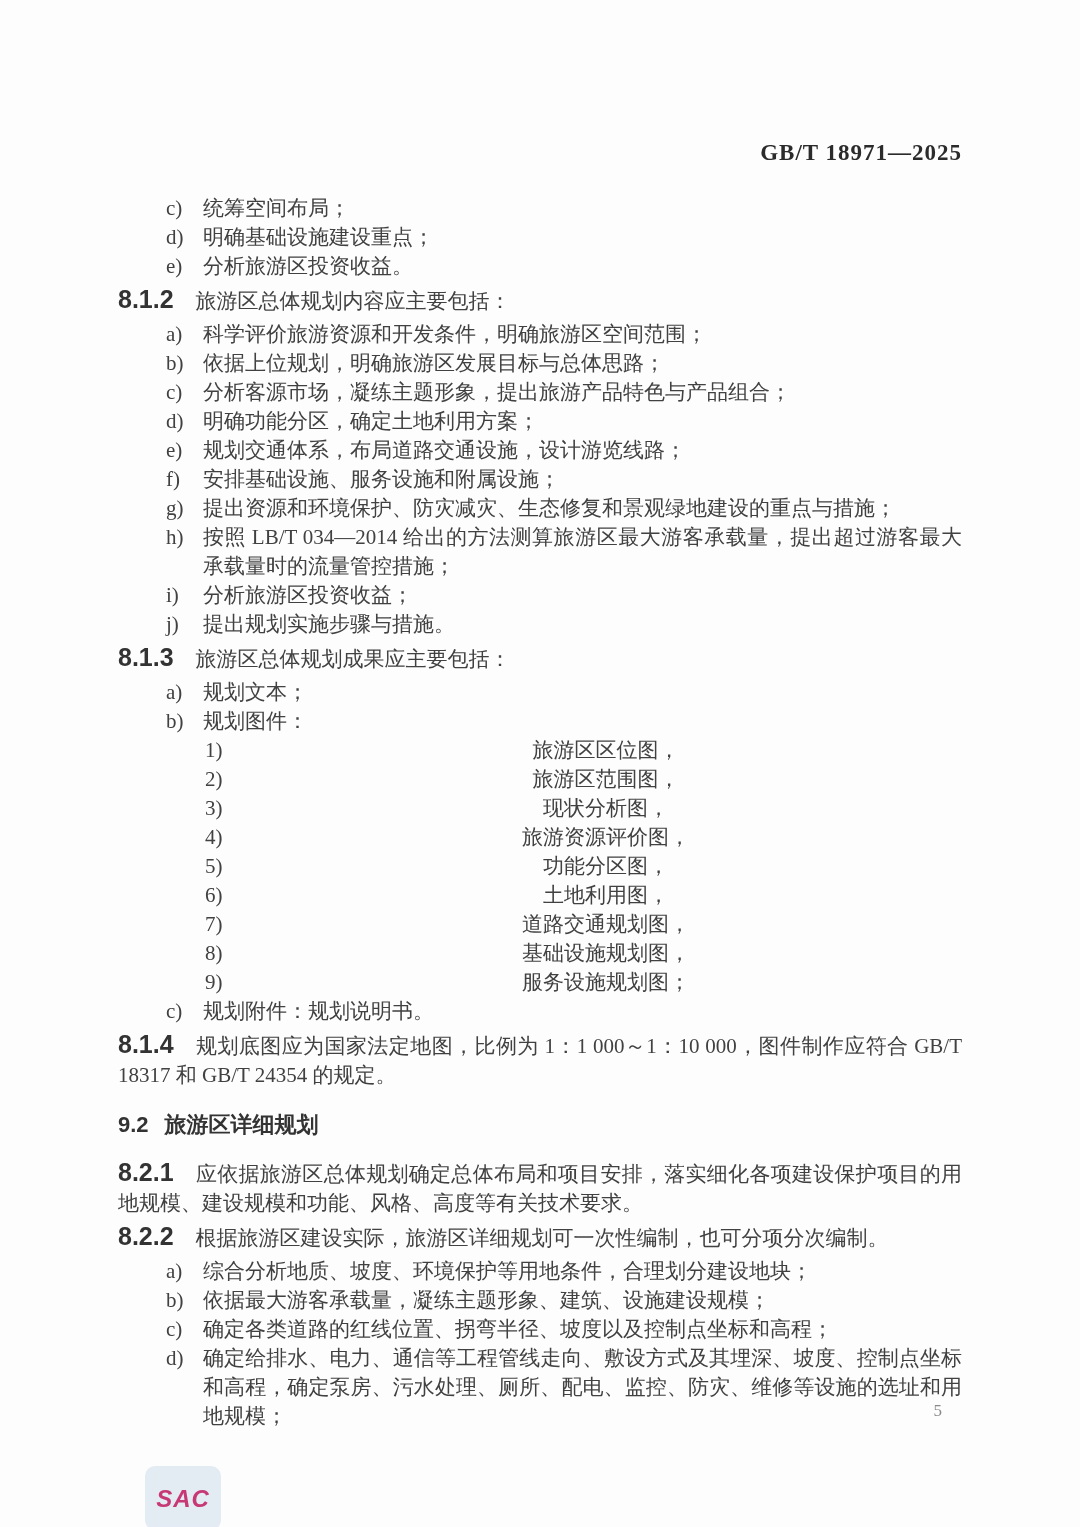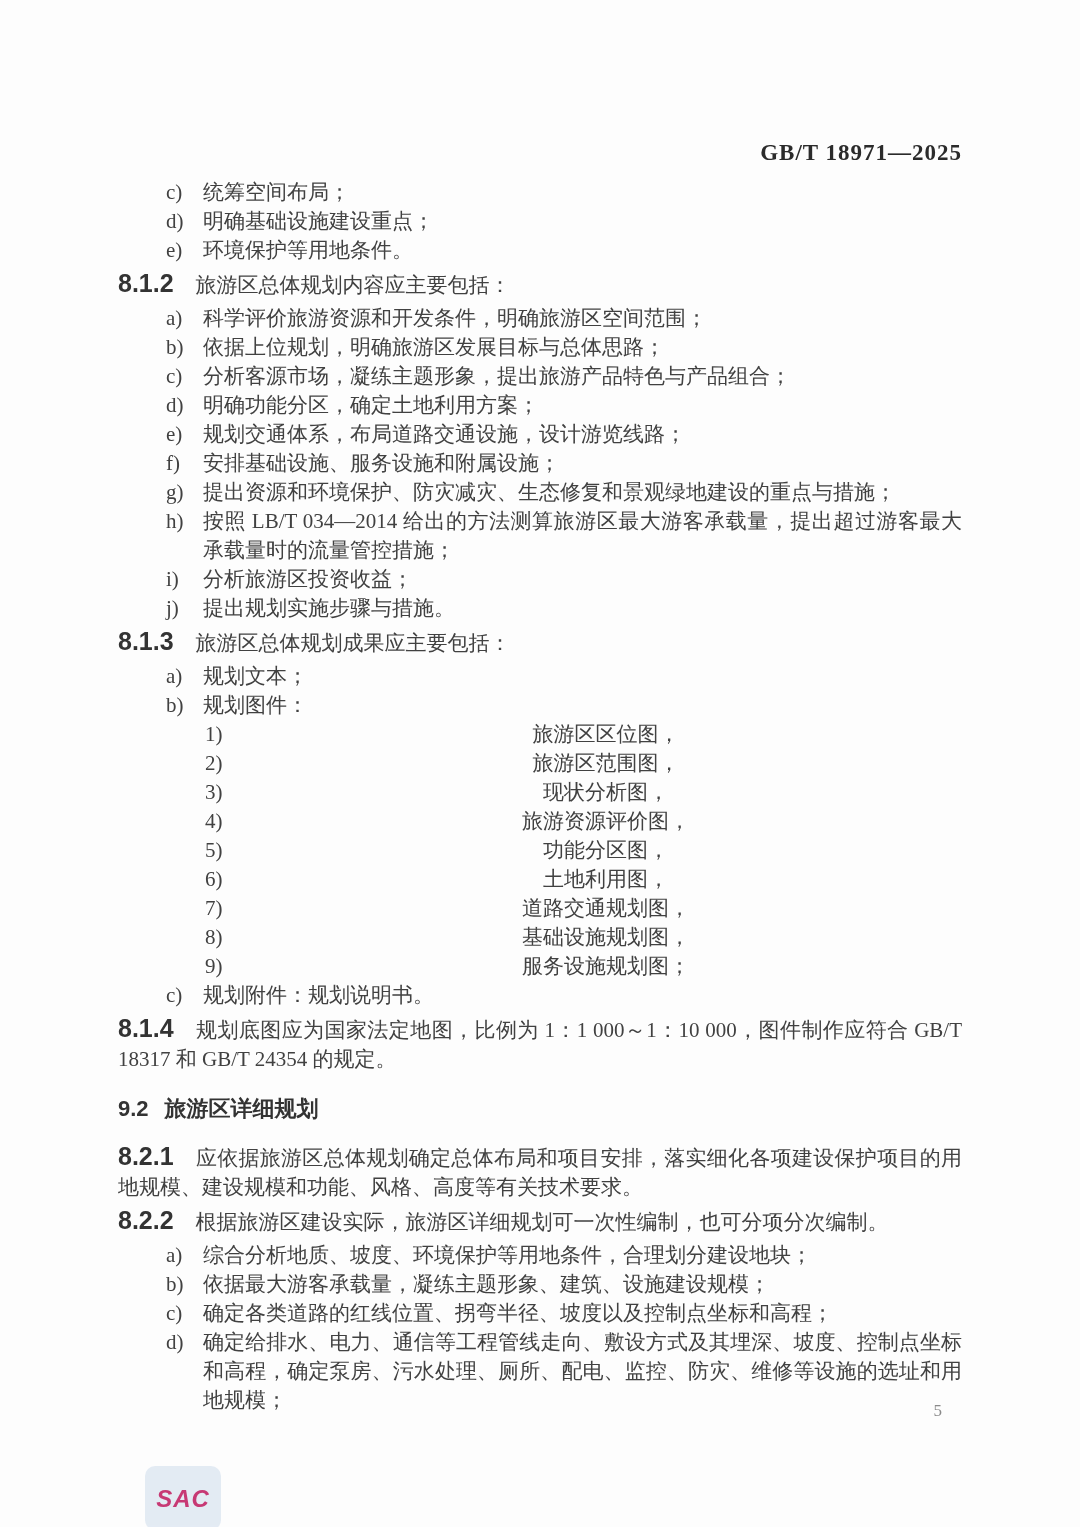--- a/index.html
+++ b/index.html
@@ -17,21 +17,21 @@
   .content { padding:140px 118px 0 118px; }
 
   .doc-number {
     text-align:right;
     font-family:"Liberation Serif", serif;
     font-weight:700;
     font-size:23px;
     line-height:26px;
     color:#2b2b2b;
     letter-spacing:1px;
-    margin-bottom:12px;
+    margin-bottom:28px;
   }
 
   
   .clause { margin:4px 0 4px 0; text-align:justify; }
   .clause .cnum {
     font-family:"Liberation Sans", sans-serif;
     font-weight:700;
     font-size:25px;
     color:#333;
     margin-right:22px;
@@ -95,21 +95,21 @@
     <div class="li-a">
       <span class="lbl">c)</span>
       <span class="txt">统筹空间布局；</span>
     </div>
     <div class="li-a">
       <span class="lbl">d)</span>
       <span class="txt">明确基础设施建设重点；</span>
     </div>
     <div class="li-a">
       <span class="lbl">e)</span>
-      <span class="txt">环境保护等用地条件。</span>
+      <span class="txt">分析旅游区投资收益。</span>
     </div>
 
     <p class="clause"><span class="cnum">8.1.2</span><span>旅游区总体规划内容应主要包括：</span></p>
 
     <div class="li-a">
       <span class="lbl">a)</span>
       <span class="txt">科学评价旅游资源和开发条件，明确旅游区空间范围；</span>
     </div>
     <div class="li-a">
       <span class="lbl">b)</span>

